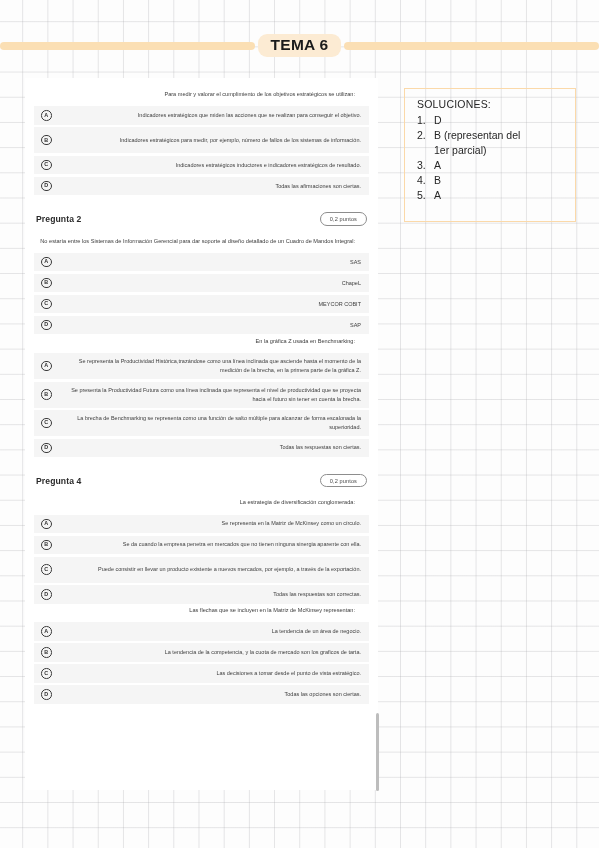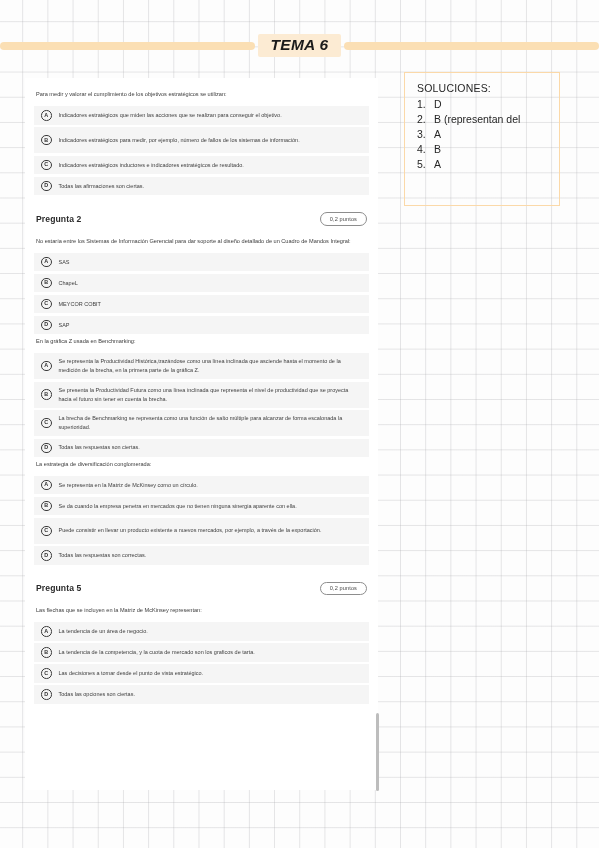--- a/index.html
+++ b/index.html
@@ -47,43 +47,43 @@
     border-radius: 5px;
     flex: 1 1 auto;
   }
   .band-line.left  { margin-right: 3px; }
   .band-line.right { margin-left: 3px; }
 
   .tema-pill {
     position: relative;
     z-index: 3;
     background: #fcebd3;
-    border-radius: 2px;
+    border-radius: 9px;
     padding: 3px 12px 4px 12px;
     font-size: 15.5px;
     font-weight: bold;
     letter-spacing: 0.3px;
     color: #1b1b1b;
     white-space: nowrap;
     line-height: 1.05;
-    font-style: italic;
   }
 
   
   .quiz-panel {
     position: absolute;
     left: 25px;
     top: 78px;
     width: 353px;
     height: 712px;
     background: #ffffff;
   }
 
   .quiz-inner {
     padding: 12px 9px 0 9px;
+    text-align: right;
   }
 
   
   .question-block { margin-bottom: 2px; }
 
   .q-header {
     display: flex;
     align-items: center;
     justify-content: space-between;
     padding: 0 2px 0 2px;
@@ -148,22 +148,22 @@
     font-size: 5.5px;
     color: #3d3d3d;
     line-height: 1.62;
     flex: 1 1 auto;
   }
 
   
   .solutions-box {
     position: absolute;
     left: 404px;
-    top: 72px;
-    width: 156px;
+    top: 88px;
+    width: 172px;
     height: 134px;
     border: 1.6px solid #fbd9a9;
     background: transparent;
     padding: 9px 0 0 12px;
   }
   .sol-title {
     font-size: 10.5px;
     color: #262626;
     letter-spacing: 0.2px;
     margin-bottom: 3px;
@@ -272,20 +272,24 @@
               <span class="opt-letter">C</span>
               <span class="opt-text">La brecha de Benchmarking se representa como una función de salto múltiple para alcanzar de forma escalonada la superioridad.</span>
             </div>
             <div class="option-row">
               <span class="opt-letter">D</span>
               <span class="opt-text">Todas las respuestas son ciertas.</span>
             </div>
           </div>
         </div>
         <div class="question-block">
+          <div class="q-header">
+            <div class="q-title">Pregunta 4</div>
+            <div class="q-points">0,2 puntos</div>
+          </div>
           <div class="q-stem">La estrategia de diversificación conglomerada:</div>
           <div class="options">
             <div class="option-row">
               <span class="opt-letter">A</span>
               <span class="opt-text">Se representa en la Matriz de McKinsey como un círculo.</span>
             </div>
             <div class="option-row">
               <span class="opt-letter">B</span>
               <span class="opt-text">Se da cuando la empresa penetra en mercados que no tienen ninguna sinergia aparente con ella.</span>
             </div>
@@ -293,24 +297,20 @@
               <span class="opt-letter">C</span>
               <span class="opt-text">Puede consistir en llevar un producto existente a nuevos mercados, por ejemplo, a través de la exportación.</span>
             </div>
             <div class="option-row">
               <span class="opt-letter">D</span>
               <span class="opt-text">Todas las respuestas son correctas.</span>
             </div>
           </div>
         </div>
         <div class="question-block">
-          <div class="q-header">
-            <div class="q-title">Pregunta 5</div>
-            <div class="q-points">0,2 puntos</div>
-          </div>
           <div class="q-stem">Las flechas que se incluyen en la Matriz de McKinsey representan:</div>
           <div class="options">
             <div class="option-row">
               <span class="opt-letter">A</span>
               <span class="opt-text">La tendencia de un área de negocio.</span>
             </div>
             <div class="option-row">
               <span class="opt-letter">B</span>
               <span class="opt-text">La tendencia de la competencia, y la cuota de mercado son los graficos de tarta.</span>
             </div>
@@ -331,20 +331,21 @@
     <div class="sol-title">SOLUCIONES:</div>
     <div class="sol-list" id="solutions-list">
         <div class="sol-item">
           <span class="sol-num">1.</span>
           <span class="sol-val">D</span>
         </div>
         <div class="sol-item">
           <span class="sol-num">2.</span>
           <span class="sol-val">B (representan del</span>
         </div>
+        <div class="sol-cont">1er parcial)</div>
         <div class="sol-item">
           <span class="sol-num">3.</span>
           <span class="sol-val">A</span>
         </div>
         <div class="sol-item">
           <span class="sol-num">4.</span>
           <span class="sol-val">B</span>
         </div>
         <div class="sol-item">
           <span class="sol-num">5.</span>

